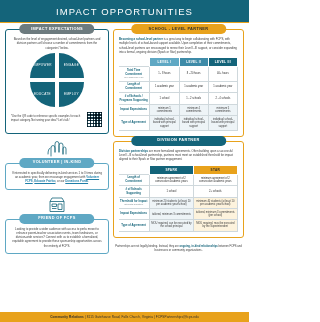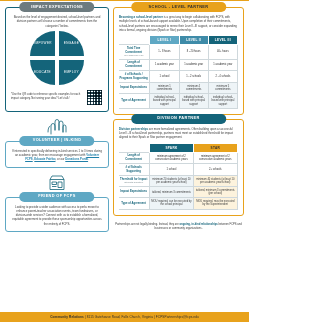--- a/index.html
+++ b/index.html
@@ -164,20 +164,23 @@
     display:flex; align-items:center; justify-content:center;
   }
   .footer-text { font-size:3.1px; color:#2b2b2b; letter-spacing:.1px; }
   .footer-text b { font-weight:bold; }
 </style>
 </head>
 <body>
 
 <div class="page">
 
+  <div class="header">
+    <div class="header-title">IMPACT OPPORTUNITIES</div>
+  </div>
   <div class="header-rule"></div>
 
   <div class="body-wrap">
 
     <div class="col-left">
 
       <div class="card">
         <div class="pill pill-gray">IMPACT EXPECTATIONS</div>
         <div class="blurb">Based on the level of engagement desired, school-level partners and division partners will choose a number of commitments from the categories* below.</div>
         <div class="pie-wrap">

